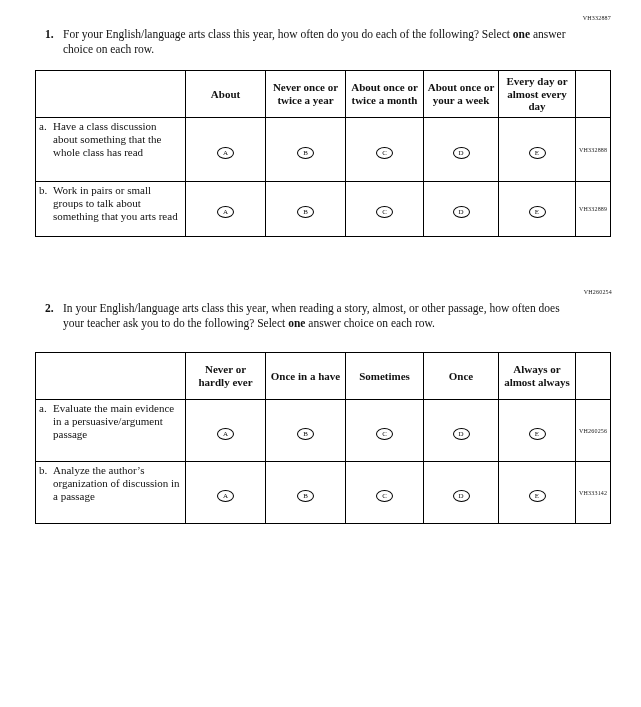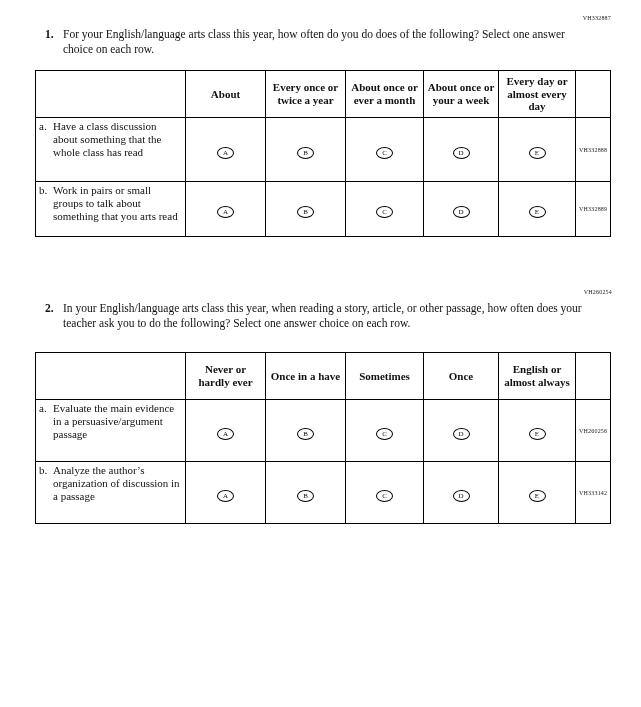--- a/index.html
+++ b/index.html
@@ -23,21 +23,21 @@
   .question{
     position:absolute;
     display:flex;
     font-size:11.5px;
     line-height:1.3;
   }
   .q1{left:45px;top:27px;width:527px;}
   .q2{left:45px;top:301px;width:537px;}
   .qnum{font-weight:bold;width:18px;flex:0 0 18px;}
   .qtext{flex:1;}
-  .qtext b{font-weight:normal;margin-top:24px;}
+  .qtext b{font-weight:bold;margin-top:24px;}
   table.grid{
     position:absolute;
     border-collapse:collapse;
     table-layout:fixed;
     width:575px;
     left:35px;
   }
   .t1{top:70px;}
   .t2{top:352px;padding-left:39px;}
   table.grid th, table.grid td{
@@ -92,39 +92,39 @@
 </style>
 </head>
 <body>
 
 <div class="page">
 
   <div class="tiny-code code-q1">VH332887</div>
 
   <div class="question q1">
     <span class="qnum">1.</span>
-    <span class="qtext"><span>For your English/language arts class this year, how often do you do does of the following? Select </span><b>one</b><span> answer choice on each row.</span></span>
+    <span class="qtext"><span>For your English/language arts class this year, how often do you do each of the following? Select </span><b>one</b><span> answer choice on each row.</span></span>
   </div>
 
   <table class="grid t1">
     <colgroup>
       <col style="width:150px">
         <col style="width:80px">
         <col style="width:80px">
         <col style="width:78px">
         <col style="width:75px">
         <col style="width:77px">
         <col style="width:35px">
     </colgroup>
     <tbody>
         <tr class="r-head">
       <th class="opt"></th>
       <th class="opt">About</th>
-      <th class="opt">Every once or twice a year</th>
-      <th class="opt">About once or ever a month</th>
+      <th class="opt">Never once or twice a year</th>
+      <th class="opt">About once or twice a month</th>
       <th class="opt">About once or your a week</th>
       <th class="opt">Every day or almost every day</th>
       <th class="opt"></th>
     </tr>
     <tr class="r-a">
       <td class="rowlabel">
         <span class="rl">
               <span class="rl-letter">a.</span>
               <span class="rl-text">Have a class discussion about something that the whole class has read</span>
             </span>
@@ -150,41 +150,41 @@
       <td class="bubblecell"><span class="bubble">E</span></td>
       <td class="codecell">VH332889</td>
     </tr>
   </tbody>
     </table>
 
   <div class="tiny-code code-q2">VH260254</div>
 
   <div class="question q2">
     <span class="qnum">2.</span>
-    <span class="qtext"><span>In your English/language arts class this year, when reading a story, article, or other passage, how often does your teacher ask you to do the following? Select </span><b>one</b><span> answer choice on each row.</span></span>
+    <span class="qtext"><span>In your English/language arts class this year, when reading a story, almost, or other passage, how often does your teacher ask you to do the following? Select </span><b>one</b><span> answer choice on each row.</span></span>
   </div>
 
   <table class="grid t2">
     <colgroup>
       <col style="width:150px">
         <col style="width:80px">
         <col style="width:80px">
         <col style="width:78px">
         <col style="width:75px">
         <col style="width:77px">
         <col style="width:35px">
     </colgroup>
     <tbody>
         <tr class="r-head">
       <th class="opt"></th>
       <th class="opt">Never or hardly ever</th>
       <th class="opt">Once in a have</th>
       <th class="opt">Sometimes</th>
       <th class="opt">Once</th>
-      <th class="opt">English or almost always</th>
+      <th class="opt">Always or almost always</th>
       <th class="opt"></th>
     </tr>
     <tr class="r-a">
       <td class="rowlabel">
         <span class="rl">
               <span class="rl-letter">a.</span>
               <span class="rl-text">Evaluate the main evidence in a persuasive/argument passage</span>
             </span>
       </td>
       <td class="bubblecell"><span class="bubble">A</span></td>

